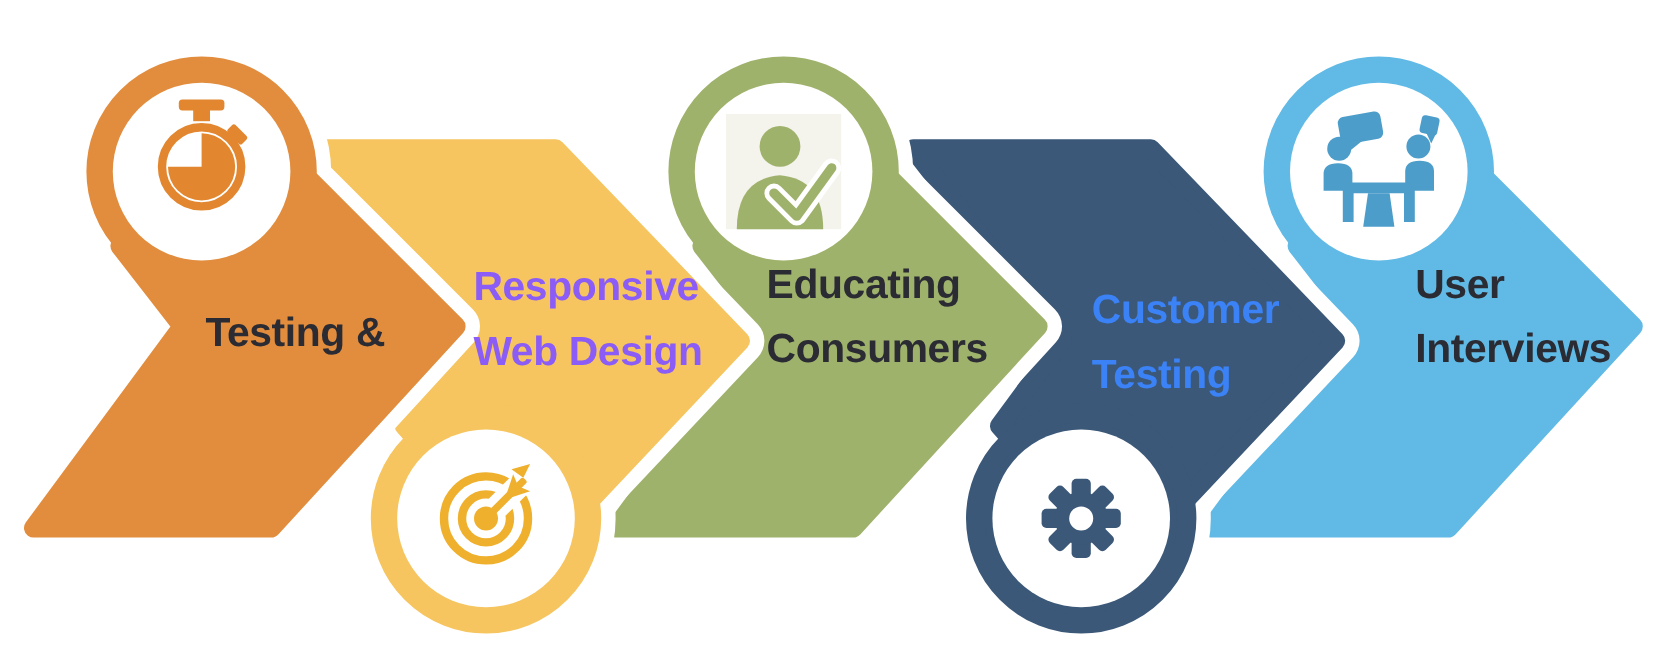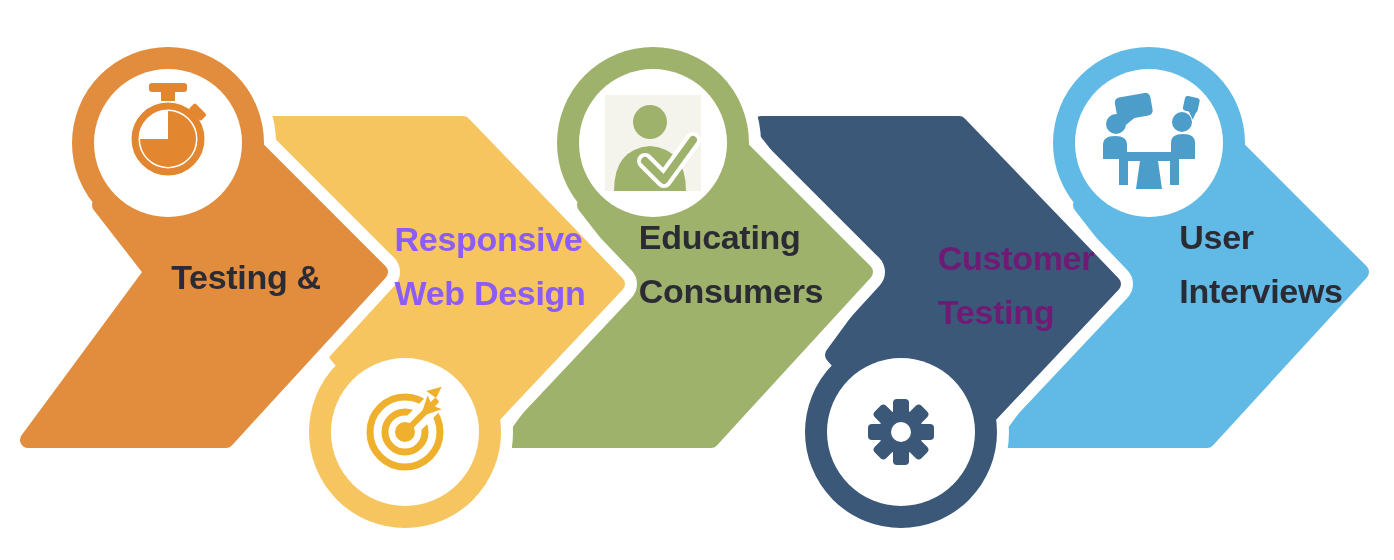--- a/index.html
+++ b/index.html
@@ -129,21 +129,21 @@
     <div>Testing &amp;</div>
   </div>
   <div class="step-label lbl1" style="color: #8b5cf6;">
     <div>Responsive</div>
     <div>Web Design</div>
   </div>
   <div class="step-label lbl2" style="color: rgb(43, 43, 51);">
     <div>Educating</div>
     <div>Consumers</div>
   </div>
-  <div class="step-label lbl3" style="color: #701a75; margin-left: 28px;">
+  <div class="step-label lbl3" style="color: #3b82f6;">
     <div>Customer</div>
     <div>Testing</div>
   </div>
   <div class="step-label lbl4" style="color: rgb(43, 43, 51); margin-left: 29px;">
     <div>User</div>
     <div>Interviews</div>
   </div>
 </div>
 
 </body></html>

